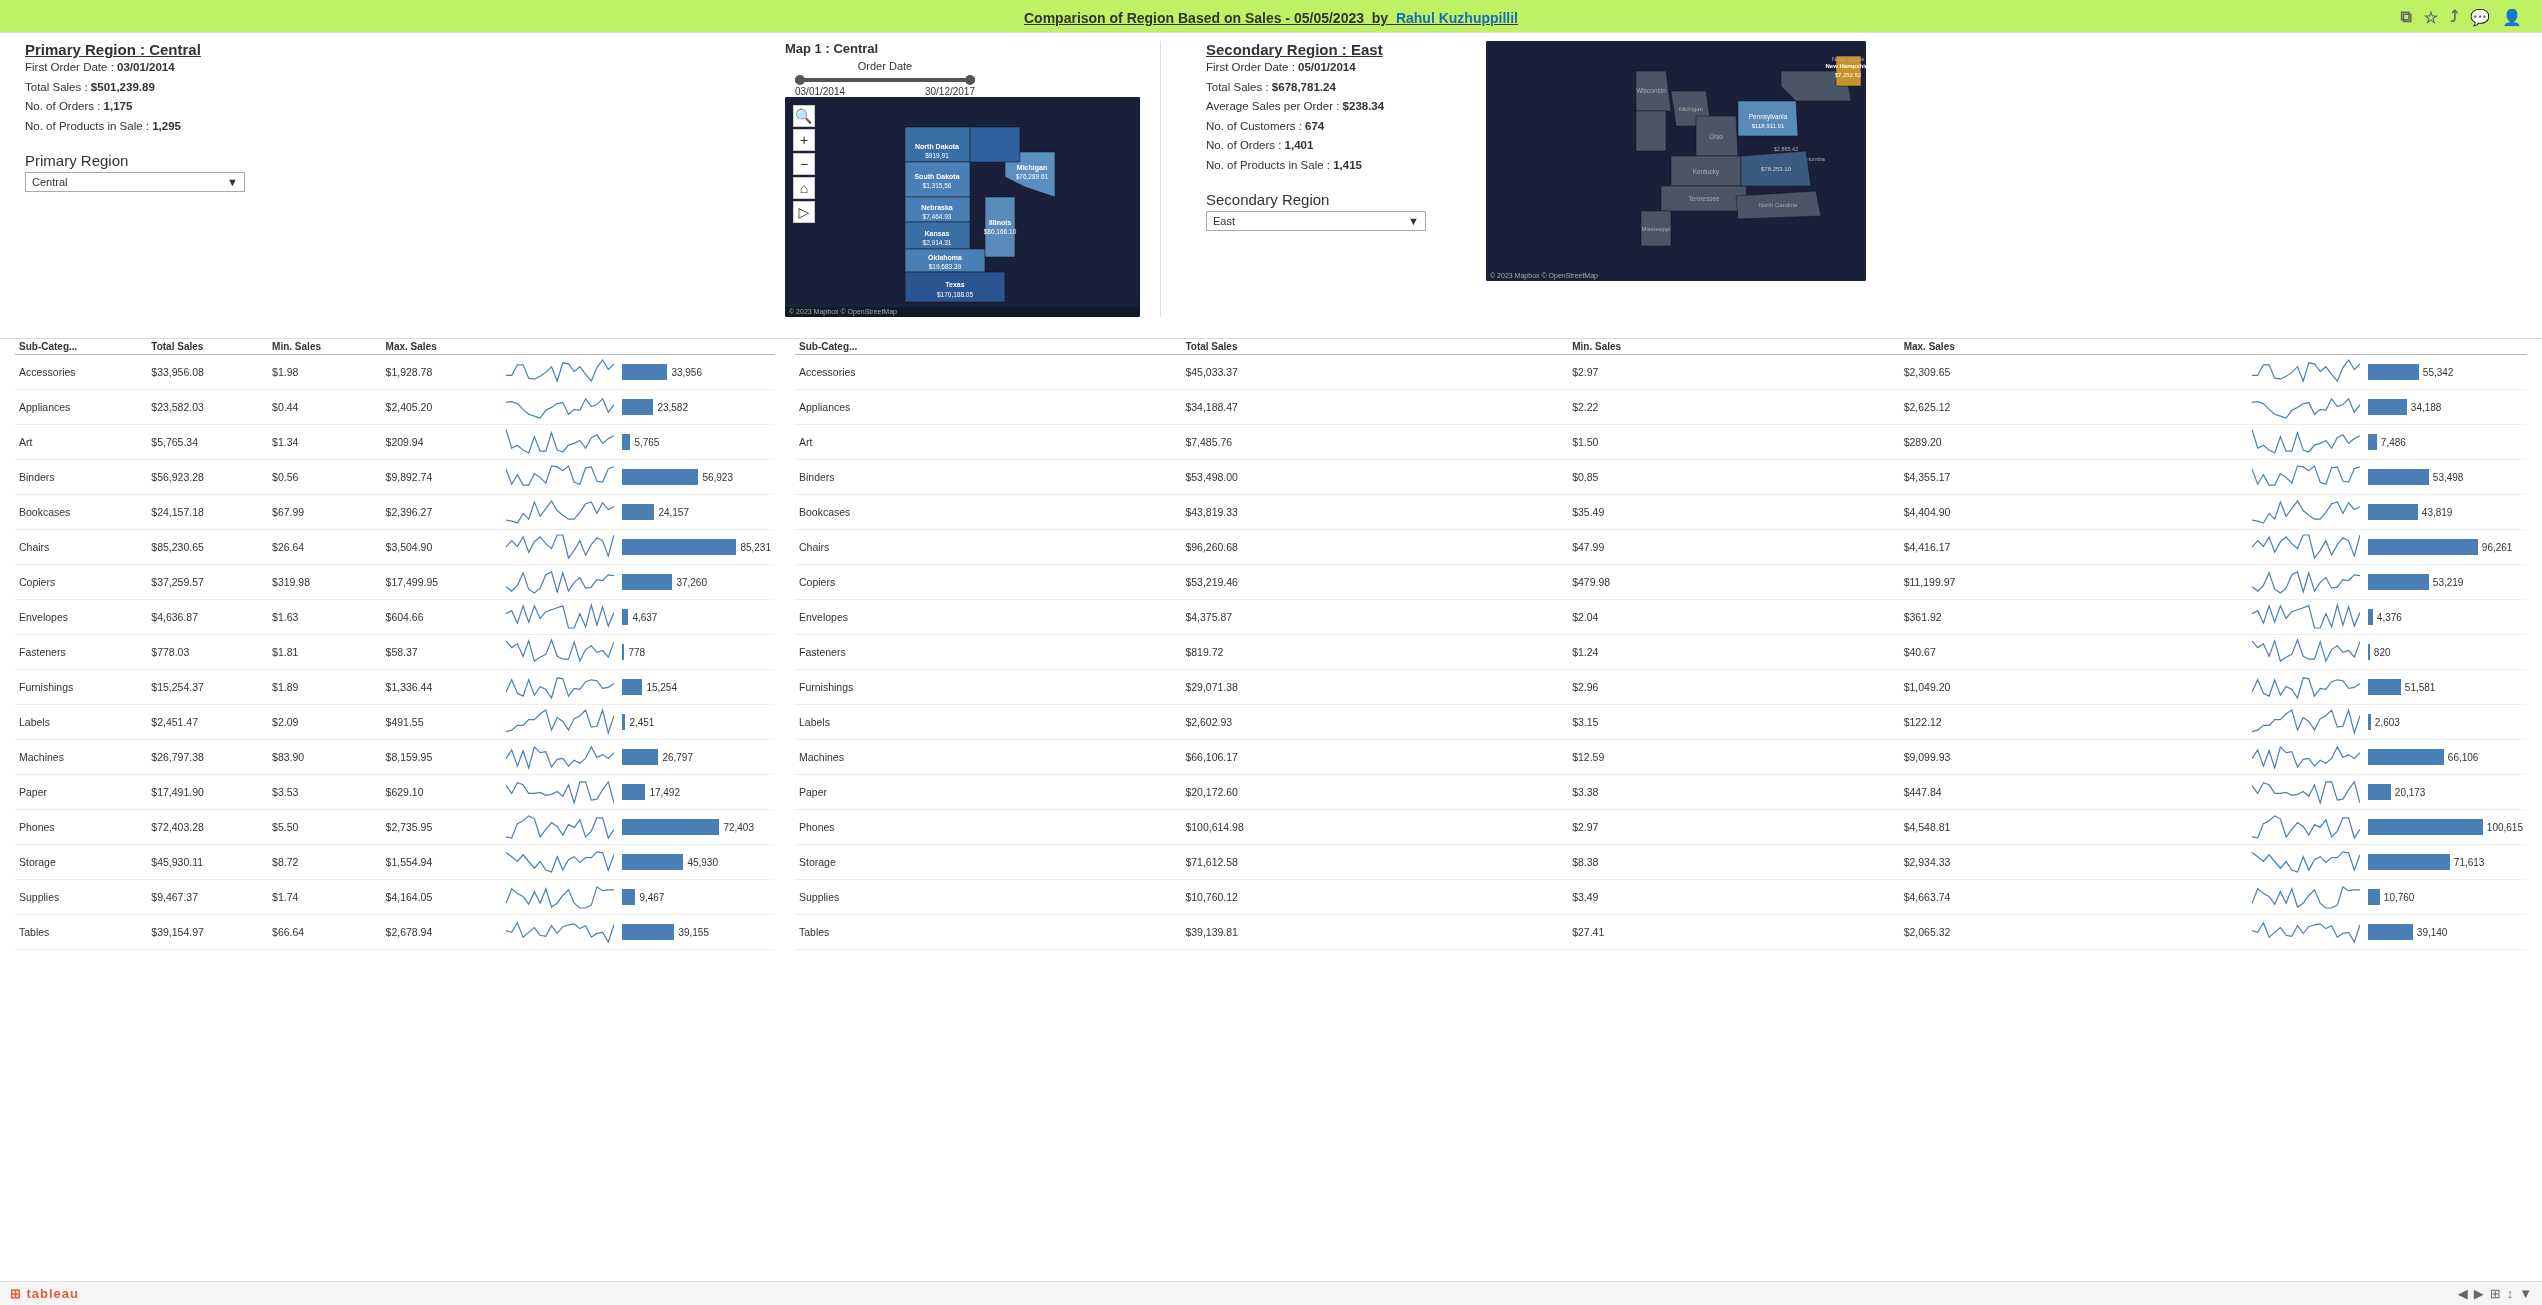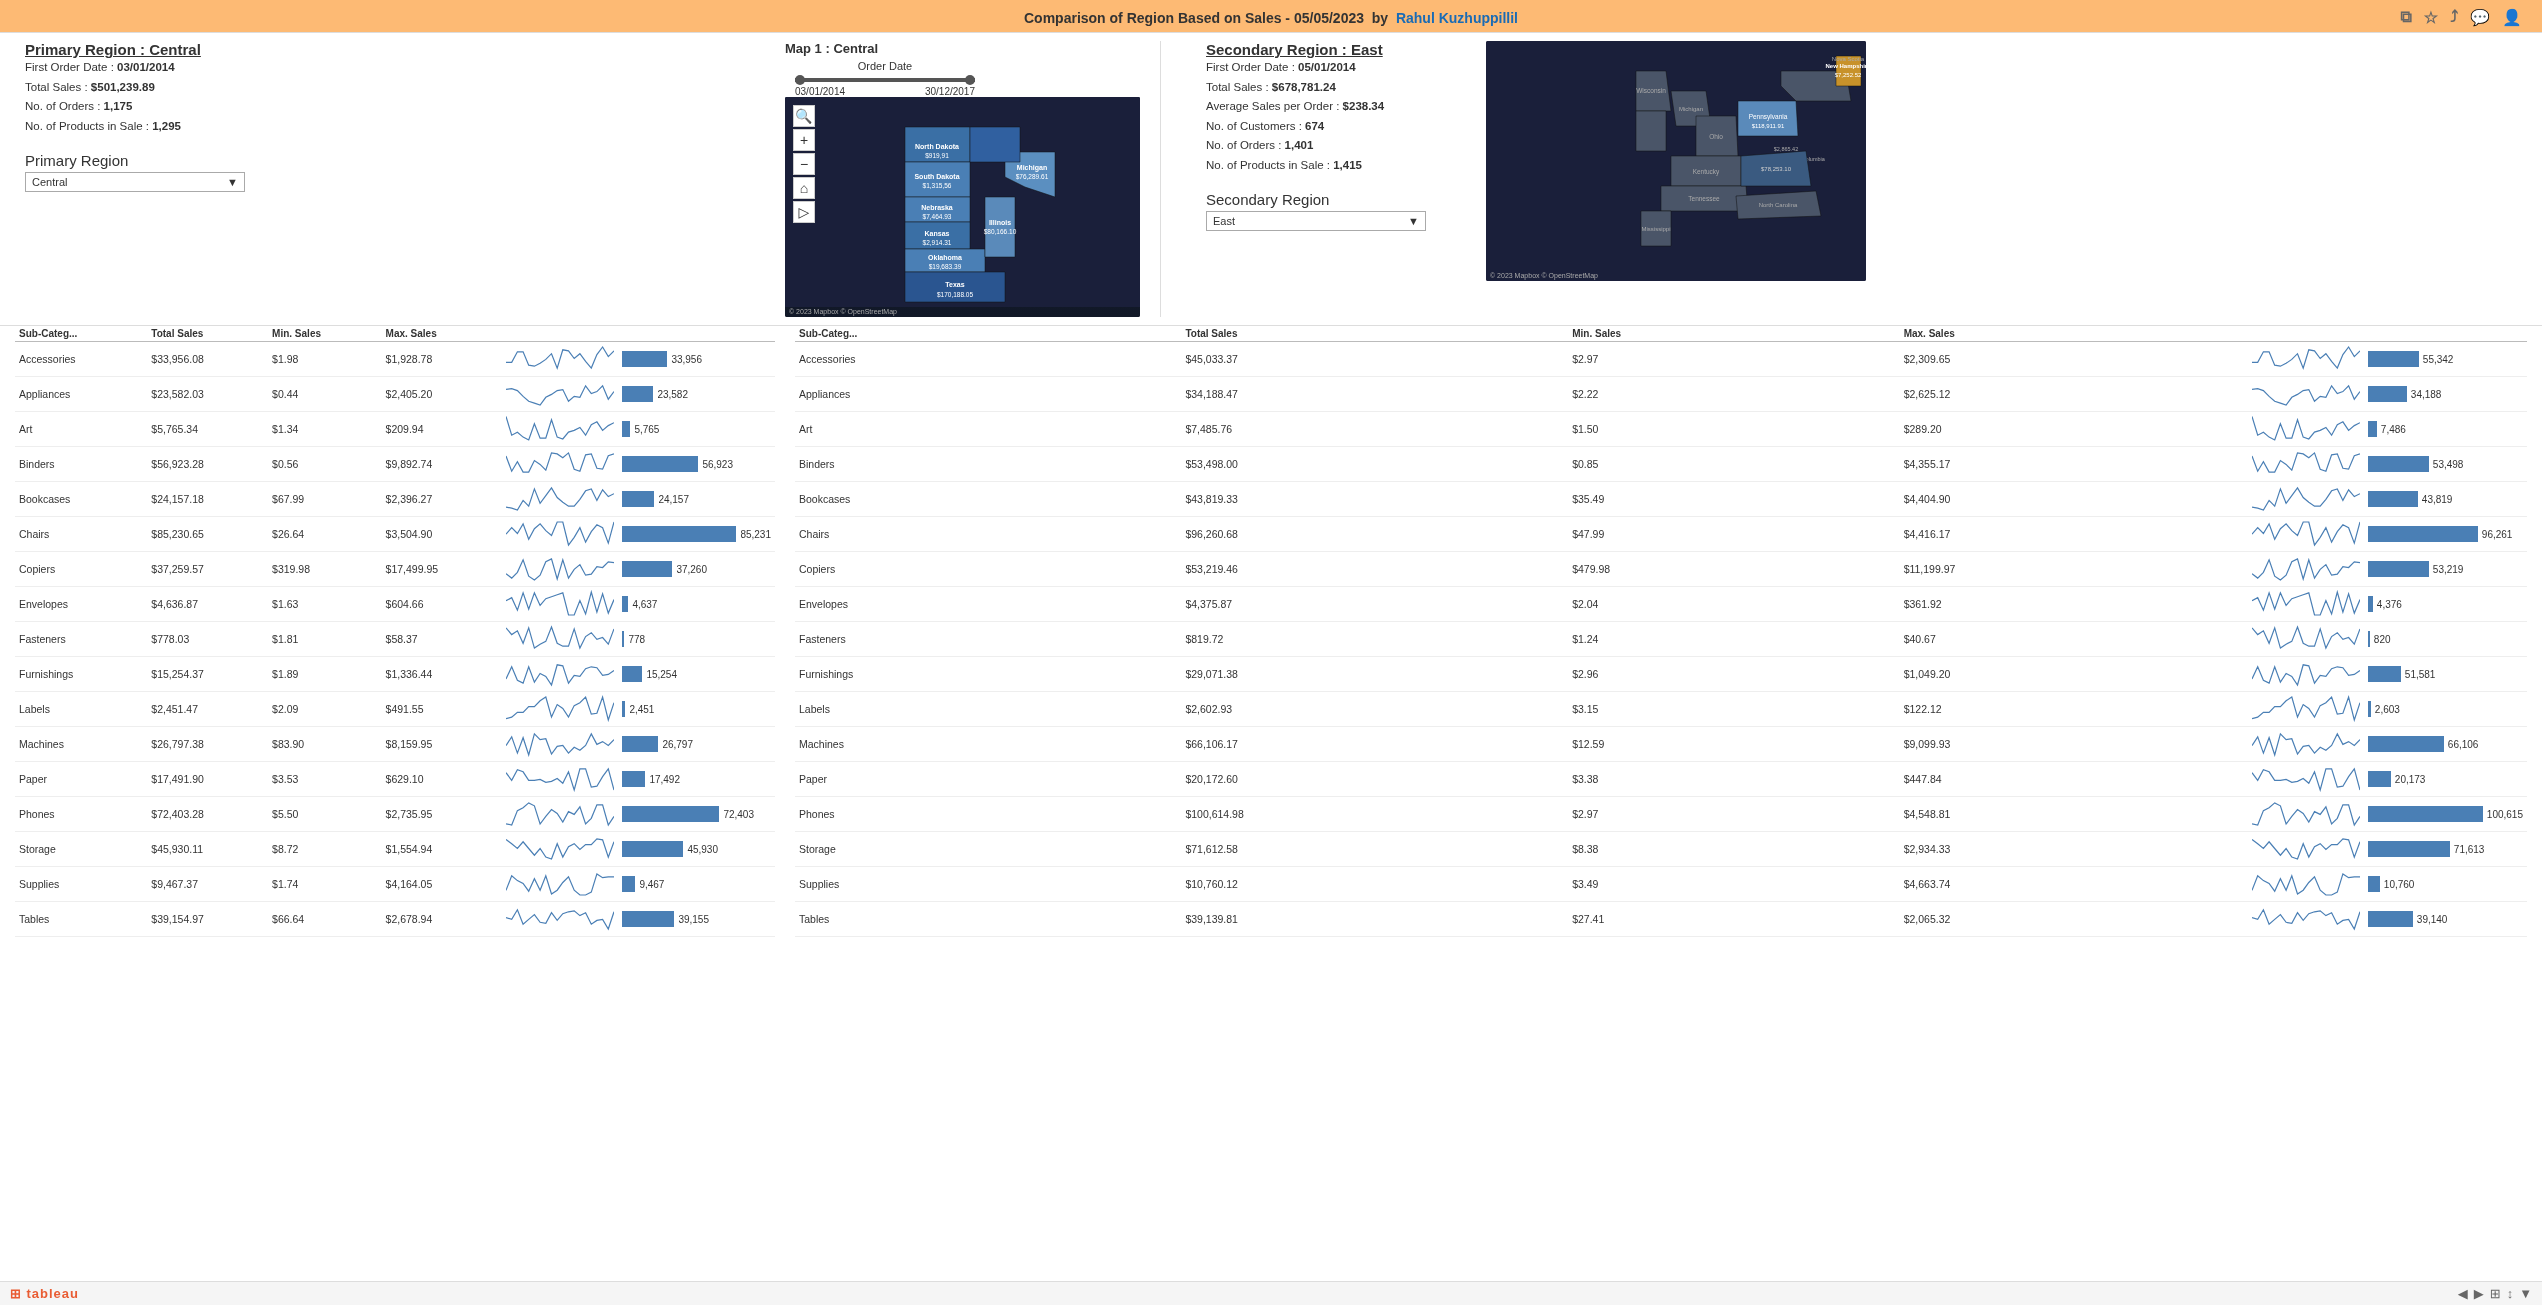--- a/index.html
+++ b/index.html
@@ -11,21 +11,22 @@
       width: 2542px;
       min-height: 1305px;
       overflow: hidden;
     }
     .header {
       text-align: center;
       padding: 10px 0 6px 0;
       font-size: 14px;
       font-weight: bold;
       border-bottom: 1px solid #ddd;
-      background: #fdba74;
+      background: #bef264;
+      text-decoration: underline;
     }
     .header a { color: #1a6bb5; text-decoration: none; }
     .toolbar {
       position: absolute;
       top: 8px;
       right: 20px;
       display: flex;
       gap: 12px;
       color: #666;
       font-size: 16px;
@@ -156,21 +157,21 @@
     .map2-section {
       flex: 1;
       padding-left: 10px;
     }
     
     .data-section {
       display: flex;
       flex-direction: row;
       padding: 2px 0;
       border-top: 1px solid #ddd;
-      margin-top: 4px;
+      margin-top: 17px;
     }
     .data-left {
       width: 760px;
       flex-shrink: 0;
     }
     .data-right {
       flex: 1;
     }
     .data-table {
       width: 100%;

